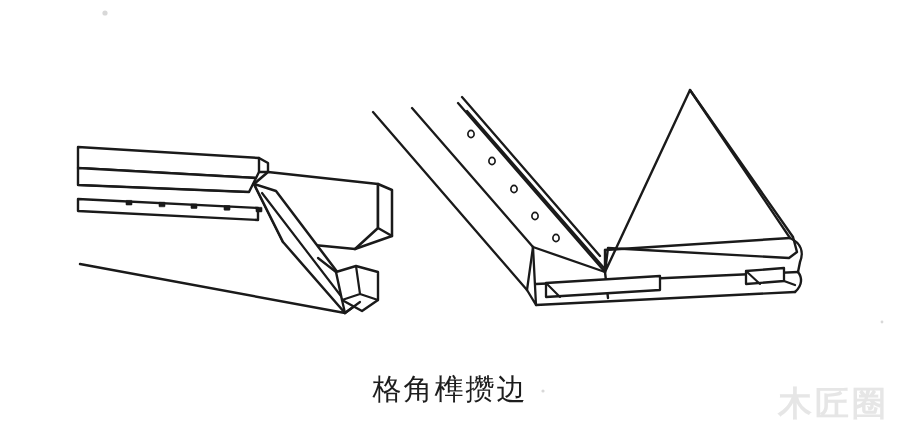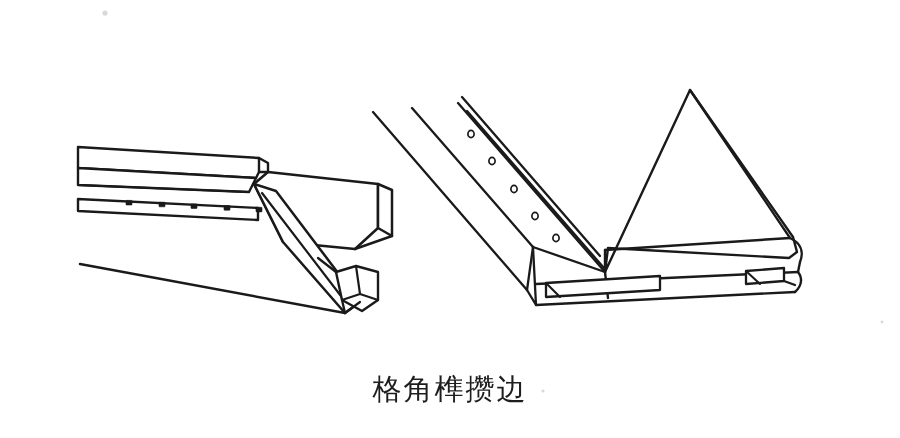--- a/index.html
+++ b/index.html
@@ -184,14 +184,15 @@
       <path class="ink" stroke-width="2.3" d="M 784 281 L 795 285"></path>
     </g>
 
     <circle class="speck" cx="105" cy="13" r="2.6"></circle>
     <circle class="speck" cx="543" cy="391" r="1.6"></circle>
     <circle class="speck" cx="882" cy="322" r="1.4"></circle>
   </svg>
 
   <div id="caption">格角榫攒边</div>
 
+  <div id="watermark">木匠圈</div>
 
 </div>
 
 </body></html>

